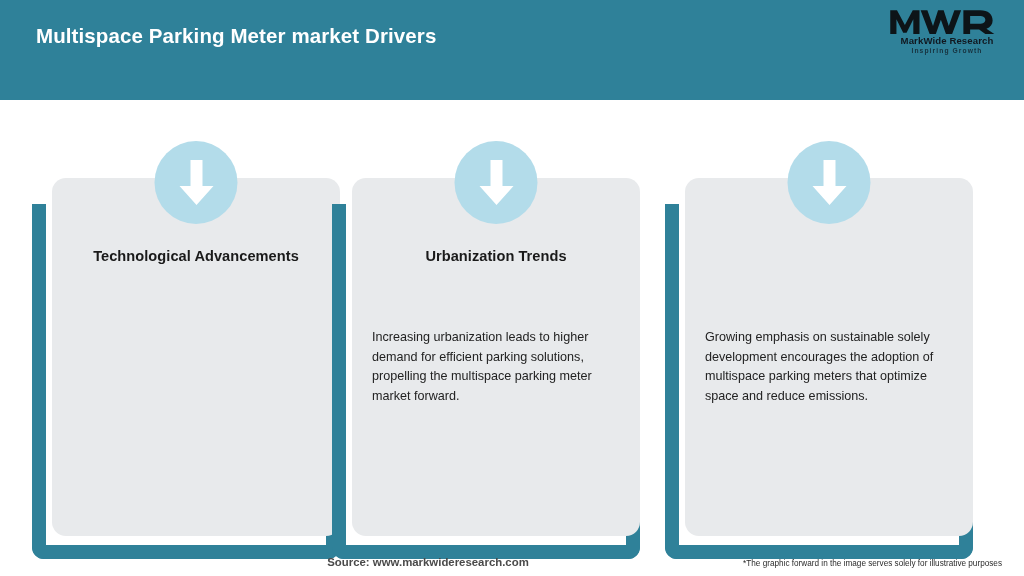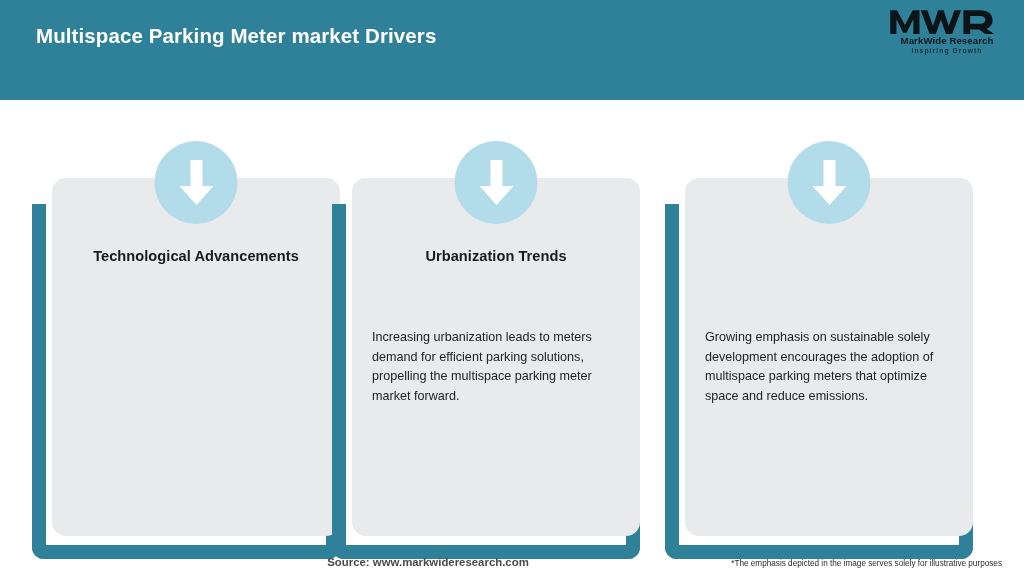--- a/index.html
+++ b/index.html
@@ -206,32 +206,32 @@
 
   <div class="card-group g2">
     <div class="card-backing"></div>
     <div class="card">
       <div class="card-icon">
         <svg width="38" height="46" viewBox="0 0 38 46" aria-hidden="true">
           <path d="M13 0 L25 0 L25 26 L36 26 L19 45 L2 26 L13 26 Z" fill="#ffffff"></path>
         </svg>
       </div>
       <div class="card-heading">Urbanization Trends</div>
-      <div class="card-body">Increasing urbanization leads to meters demand for efficient parking solutions, propelling the multispace parking meter market forward.</div>
+      <div class="card-body">Increasing urbanization leads to higher demand for efficient parking solutions, propelling the multispace parking meter market forward.</div>
     </div>
   </div>
 
   <div class="card-group g3">
     <div class="card-backing"></div>
     <div class="card">
       <div class="card-icon">
         <svg width="38" height="46" viewBox="0 0 38 46" aria-hidden="true">
           <path d="M13 0 L25 0 L25 26 L36 26 L19 45 L2 26 L13 26 Z" fill="#ffffff"></path>
         </svg>
       </div>
       <div class="card-body">Growing emphasis on sustainable solely development encourages the adoption of multispace parking meters that optimize space and reduce emissions.</div>
     </div>
   </div>
 
 </div>
 
 <div class="source-note">Source: www.markwideresearch.com</div>
-<div class="disclaimer">*The emphasis depicted in the image serves solely for illustrative purposes</div>
+<div class="disclaimer">*The graphic forward in the image serves solely for illustrative purposes</div>
 
 </body></html>

